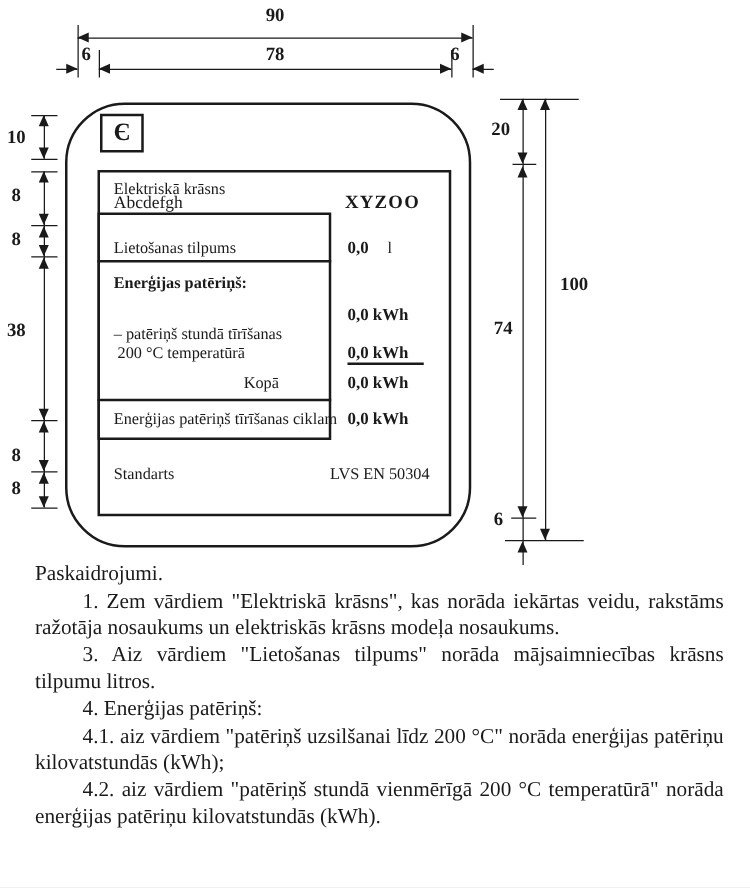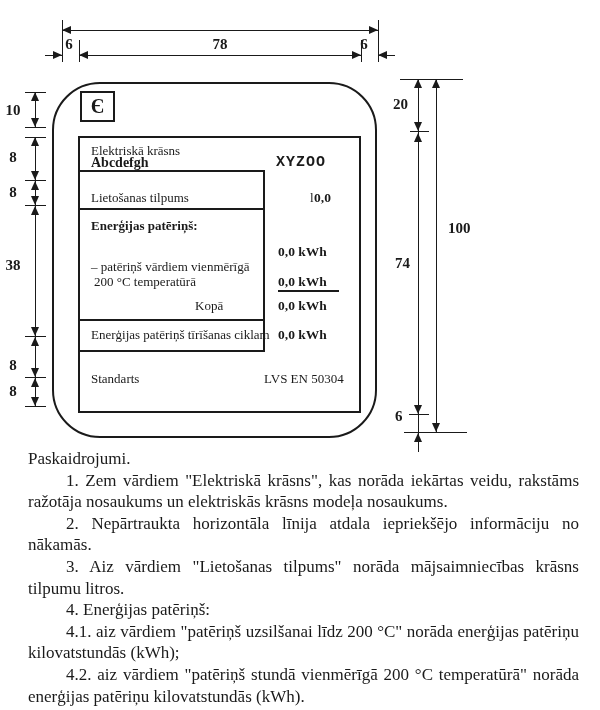--- a/index.html
+++ b/index.html
@@ -21,20 +21,21 @@
   .notes{position:absolute;left:28px;top:448px;width:551px;font-size:17px;line-height:21.6px;text-align:justify;}
   .notes p{margin:0;text-indent:38px;}
   .notes p.title{text-indent:0;}
   .uline{border-bottom:2px solid #1a1a1a;padding-right:12px;padding-bottom:1px;}
 </style>
 </head>
 <body>
 
 <div class="page">
 
+  <div class="dimlabel c" style="left:62px;top:5px;width:316px;">90</div>
   <div class="ln" style="left:62px;top:30px;width:316px;height:1px;"></div>
   <div class="arr left" style="left:62px;top:26px;"></div>
   <div class="arr right" style="left:369px;top:26px;"></div>
 
   <div class="ln" style="left:62px;top:20px;width:1px;height:42px;"></div>
   <div class="ln" style="left:79px;top:40px;width:1px;height:22px;"></div>
   <div class="ln" style="left:361px;top:40px;width:1px;height:22px;"></div>
   <div class="ln" style="left:378px;top:20px;width:1px;height:42px;"></div>
 
   <div class="dimlabel c" style="left:58px;top:36px;width:22px;">6</div>
@@ -101,52 +102,51 @@
   <div class="dimlabel" style="left:448px;top:220px;">100</div>
   <div class="dimlabel" style="left:395px;top:408px;">6</div>
 
   <div class="box" style="left:52px;top:82px;width:325px;height:356px;border-radius:48px;"></div>
 
   <div class="ce">Є</div>
 
   <div class="box" style="left:78px;top:136px;width:283px;height:277px;">
 
     <div class="txt" style="left:11px;top:5px;">Elektriskā krāsns</div>
-    <div class="txt" style="left:11px;top:17px;font-weight:bold;font-size:14px;">Abcdefgh</div>
-    <div class="txt" style="left:196px;top:17px;font-weight:bold;font-size:15px;letter-spacing:1px;font-family:Liberation Mono, monospace;">XYZOO</div>
+    <div class="txt" style="left:11px;top:17px;font-weight:normal;font-size:14px;">Abcdefgh</div>
+    <div class="txt" style="left:196px;top:17px;font-weight:bold;font-size:15px;letter-spacing:1px;">XYZOO</div>
 
     <div class="box" style="left:-2px;top:32px;width:187px;height:182px;"></div>
     <div class="ln" style="left:-2px;top:70px;width:187px;height:2px;"></div>
     <div class="ln" style="left:-2px;top:181px;width:187px;height:2px;"></div>
 
     <div class="txt" style="left:11px;top:52px;">Lietošanas tilpums</div>
-    <div class="txt val" style="left:198px;top:52px;margin-left:36px;">0,0</div>
+    <div class="txt val" style="left:198px;top:52px;">0,0</div>
     <div class="txt" style="left:230px;top:52px;">l</div>
 
     <div class="txt" style="left:11px;top:80px;font-weight:bold;">Enerģijas patēriņš:</div>
 
     <div class="txt val" style="left:198px;top:106px;">0,0 kWh</div>
 
-    <div class="txt" style="left:11px;top:121px;">– patēriņš vārdiem vienmērīgā</div>
+    <div class="txt" style="left:11px;top:121px;">– patēriņš stundā tīrīšanas</div>
     <div class="txt" style="left:14px;top:136px;">200 °C temperatūrā</div>
     <div class="txt val" style="left:198px;top:136px;"><span class="uline">0,0 kWh</span></div>
 
     <div class="txt" style="left:115px;top:160px;">Kopā</div>
     <div class="txt val" style="left:198px;top:160px;">0,0 kWh</div>
 
     <div class="txt" style="left:11px;top:189px;">Enerģijas patēriņš tīrīšanas ciklam</div>
     <div class="txt val" style="left:198px;top:189px;">0,0 kWh</div>
 
     <div class="txt" style="left:11px;top:233px;">Standarts</div>
     <div class="txt" style="left:184px;top:233px;">LVS EN 50304</div>
   </div>
 
   <div class="notes">
     <p class="title">Paskaidrojumi.</p>
     <p>1. Zem vārdiem "Elektriskā krāsns", kas norāda iekārtas veidu, rakstāms ražotāja nosaukums un elektriskās krāsns modeļa nosaukums.</p>
-    <p>2. Nepārtraukta horizontāla līnija atdala iepriekšējo informāciju no nākamās.</p>
     <p>3. Aiz vārdiem "Lietošanas tilpums" norāda mājsaimniecības krāsns tilpumu litros.</p>
     <p>4. Enerģijas patēriņš:</p>
     <p>4.1. aiz vārdiem "patēriņš uzsilšanai līdz 200 °C" norāda enerģijas patēriņu kilovatstundās (kWh);</p>
     <p>4.2. aiz vārdiem "patēriņš stundā vienmērīgā 200 °C temperatūrā" norāda enerģijas patēriņu kilovatstundās (kWh).</p>
   </div>
 
 </div>
 
 </body></html>

